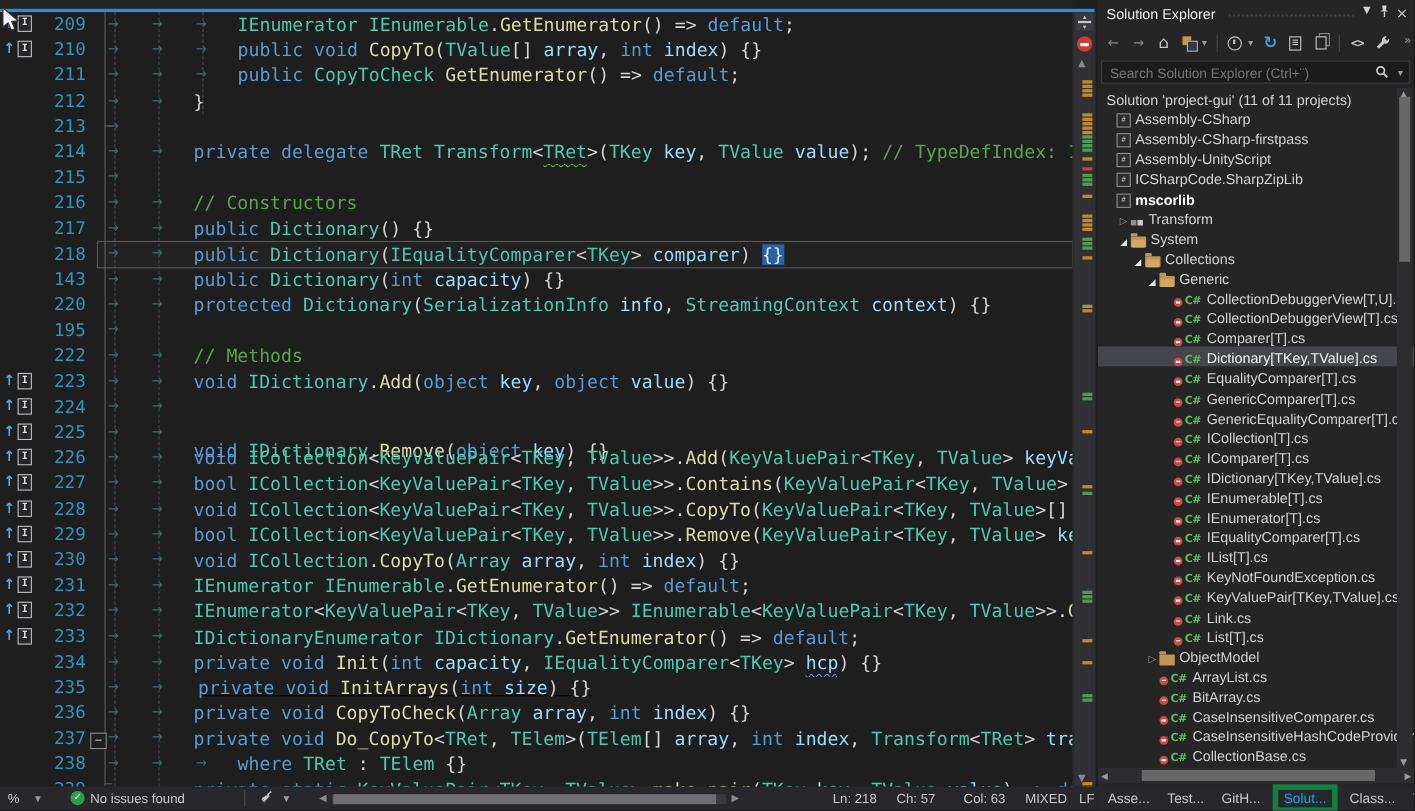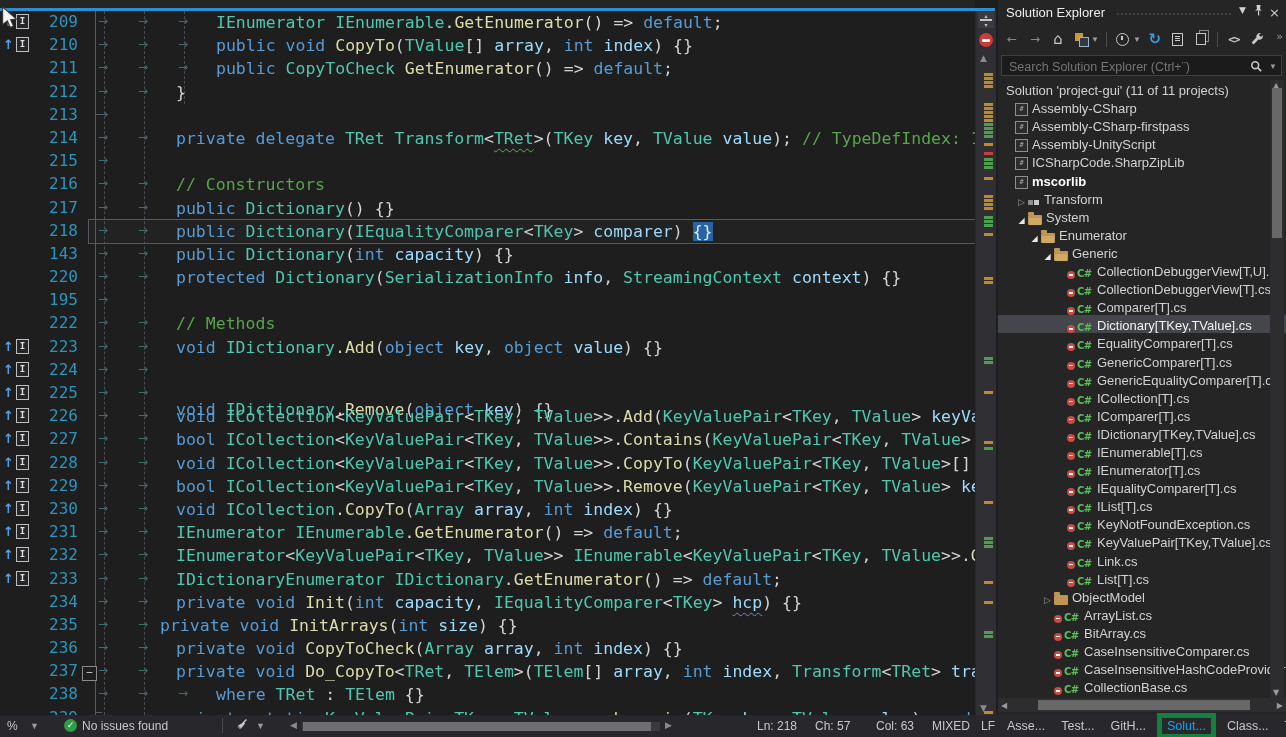--- a/index.html
+++ b/index.html
@@ -329,21 +329,21 @@
           <div class="crow">
             <span class="ln">234</span>
             <span class="tabarrow" style="left: 98px;">→</span>
             <span class="tabarrow" style="left: 138px;">→</span>
             <span class="txt" style="left: 176px;"><span class="k">private</span><span class="p"> </span><span class="k">void</span><span class="p"> </span><span class="m">Init</span><span class="p">(</span><span class="k">int</span><span class="p"> </span><span class="v">capacity</span><span class="p">, </span><span class="t">IEqualityComparer</span><span class="p">&lt;</span><span class="t">TKey</span><span class="p">&gt; </span><span class="vb">hcp</span><span class="p">) {}</span></span>
           </div>
           <div class="crow">
             <span class="ln">235</span>
             <span class="tabarrow" style="left: 98px;">→</span>
             <span class="tabarrow" style="left: 138px;">→</span>
-            <span class="txt" style="left: 160px;"><span class="k">private</span><span class="p"> </span><span class="k">void</span><span class="p"> </span><span class="m">InitArrays</span><span class="p">(</span><span class="k">int</span><span class="p"> </span><span class="v">size</span><span class="p">) {}</span></span>
+            <span class="txt" style="left: 180px; text-decoration: underline;"><span class="k">private</span><span class="p"> </span><span class="k">void</span><span class="p"> </span><span class="m">InitArrays</span><span class="p">(</span><span class="k">int</span><span class="p"> </span><span class="v">size</span><span class="p">) {}</span></span>
           </div>
           <div class="crow">
             <span class="ln">236</span>
             <span class="tabarrow" style="left: 98px;">→</span>
             <span class="tabarrow" style="left: 138px;">→</span>
             <span class="txt" style="left: 176px;"><span class="k">private</span><span class="p"> </span><span class="k">void</span><span class="p"> </span><span class="m">CopyToCheck</span><span class="p">(</span><span class="t">Array</span><span class="p"> </span><span class="v">array</span><span class="p">, </span><span class="k">int</span><span class="p"> </span><span class="v">index</span><span class="p">) {}</span></span>
           </div>
           <div class="crow">
             <span class="ln">237</span>
             <span class="tabarrow" style="left: 98px;">→</span>
@@ -545,21 +545,21 @@
           <span class="lbl">Transform</span>
         </div>
         <div class="trow" style="padding-left: 17px;">
           <span class="exp">◢</span>
           <span class="foldr open"></span>
           <span class="lbl">System</span>
         </div>
         <div class="trow" style="padding-left: 30px;">
           <span class="exp">◢</span>
           <span class="foldr open"></span>
-          <span class="lbl">Enumerator</span>
+          <span class="lbl">Collections</span>
         </div>
         <div class="trow" style="padding-left: 43px;">
           <span class="exp">◢</span>
           <span class="foldr open"></span>
           <span class="lbl">Generic</span>
         </div>
         <div class="trow" style="padding-left: 69px;">
           <span class="badge"></span>
           <span class="csg">C#</span>
           <span class="lbl">CollectionDebuggerView[T,U].cs</span>

